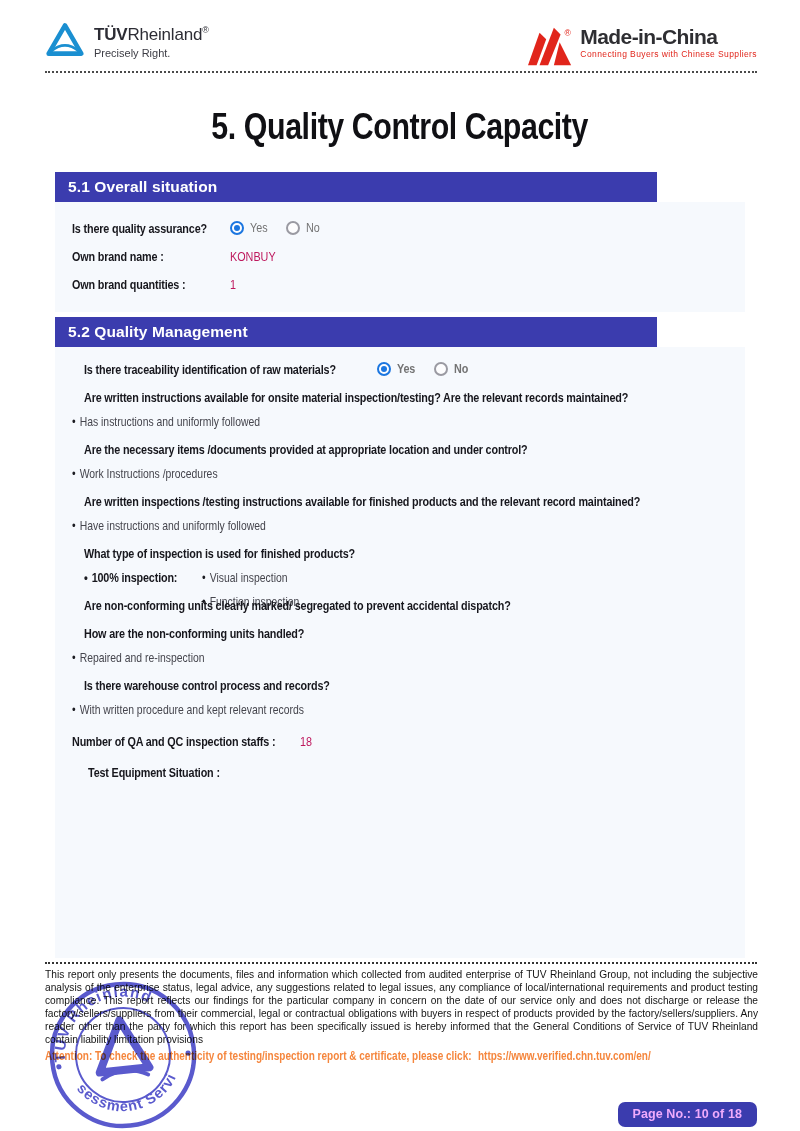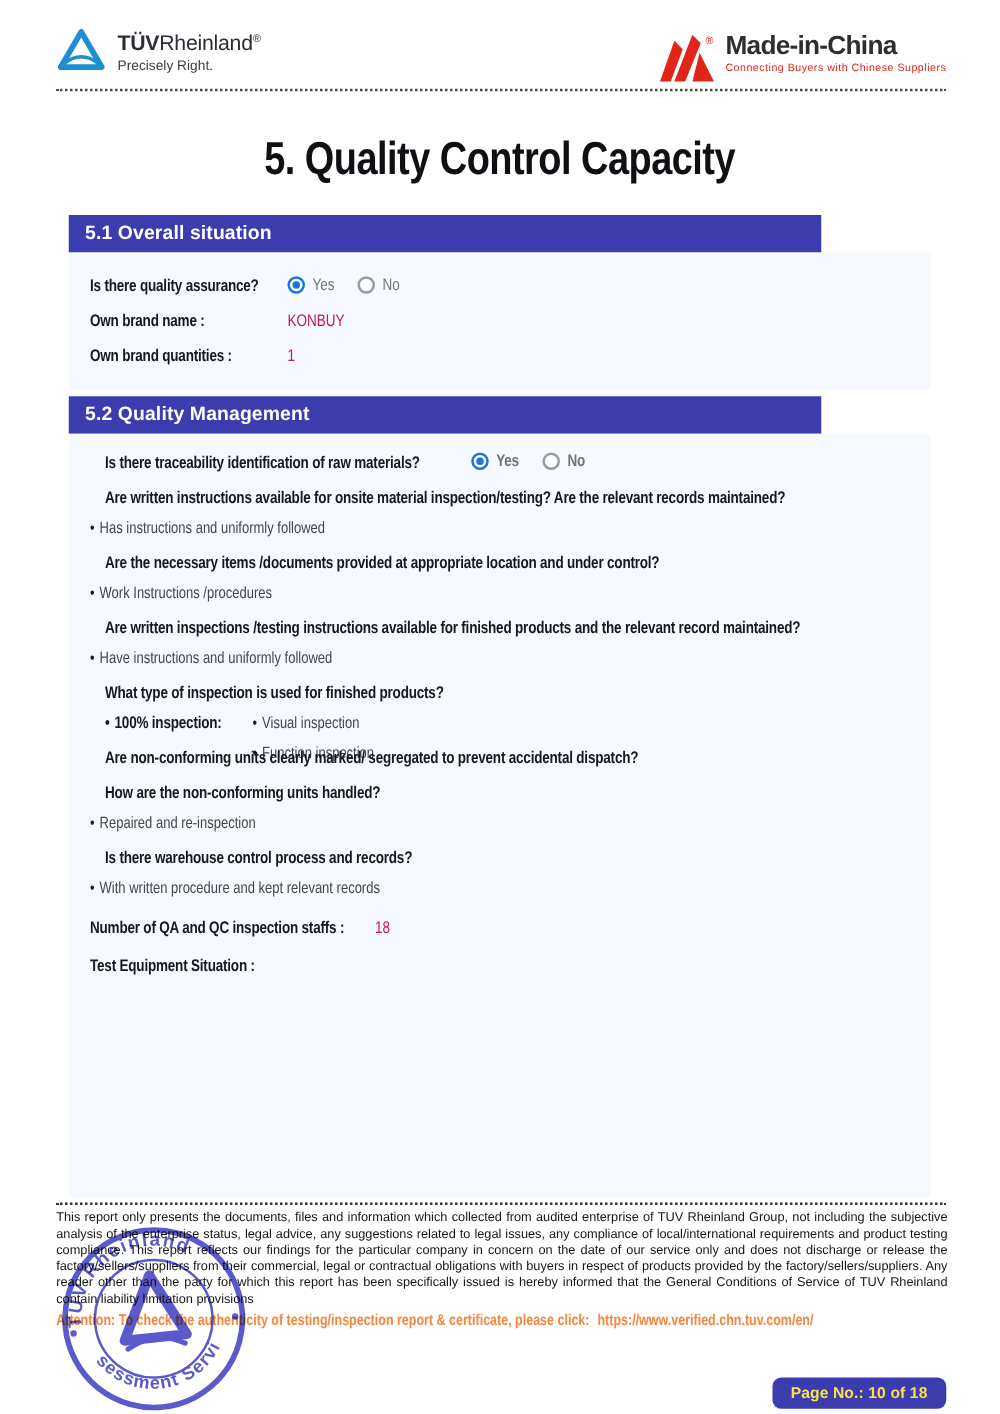--- a/index.html
+++ b/index.html
@@ -61,32 +61,32 @@
   .q { position:relative; font-size:13.5px; font-weight:700; color:#17171d; line-height:15px; margin-top:13px; letter-spacing:-0.2px;padding-left:12px; }
   .q.first { margin-top:15px; }
   .a { font-size:13px; font-weight:400; color:#45454d; line-height:15px; margin-top:9px; }
   .a .blt, .q .blt { color:#1b1b21; margin-right:5px; }
   .inspect-row { position:relative; margin-top:9px; }
   .inspect-col { position:absolute; left:130px; top:0; }
   .inspect-col .a { margin-top:0; }
   .inspect-col .a + .a { margin-top:9px; }
   .staffs { margin-top:17px; }
   .staffs .val { left:228px; font-weight:400; }
-  .equip { margin-top:15px; }
+  .equip { margin-top:15px;margin-left:16px; }
 
   
   .footer-text { position:absolute; left:45px; top:968px; width:713px; }
   .disclaimer { font-size:10.2px; line-height:13px; color:#141414; text-align:justify; }
   .attention { margin-top:3px; font-size:12.5px; font-weight:700; color:#f5863d; }
   .attention .lnk { margin-left:8px; }
 
   .stamp { position:absolute; left:38px; top:980px; width:170px; height:150px;
     opacity:0.88; mix-blend-mode:multiply; transform:rotate(-6deg); }
 
-  .page-badge { position:absolute; right:43px; top:1102px; background:#3b3cae; color:#fde047;
+  .page-badge { position:absolute; right:43px; top:1102px; background:#3b3cae; color:#f0abfc;
     font-size:12.5px; font-weight:700; padding:5px 15px 6px; border-radius:7px; letter-spacing:0.1px; }
 </style>
 </head>
 <body>
 
 <div class="brand-left">
   <svg width="40" height="38" viewBox="0 0 44 40">
     <path d="M22,4 L40,35 L4,35 Z" fill="none" stroke="#1a8fd1" stroke-width="5" stroke-linejoin="round"></path>
     <path d="M7,32 Q22,20 37,32" fill="none" stroke="#1a8fd1" stroke-width="3" stroke-linecap="round"></path>
   </svg>

